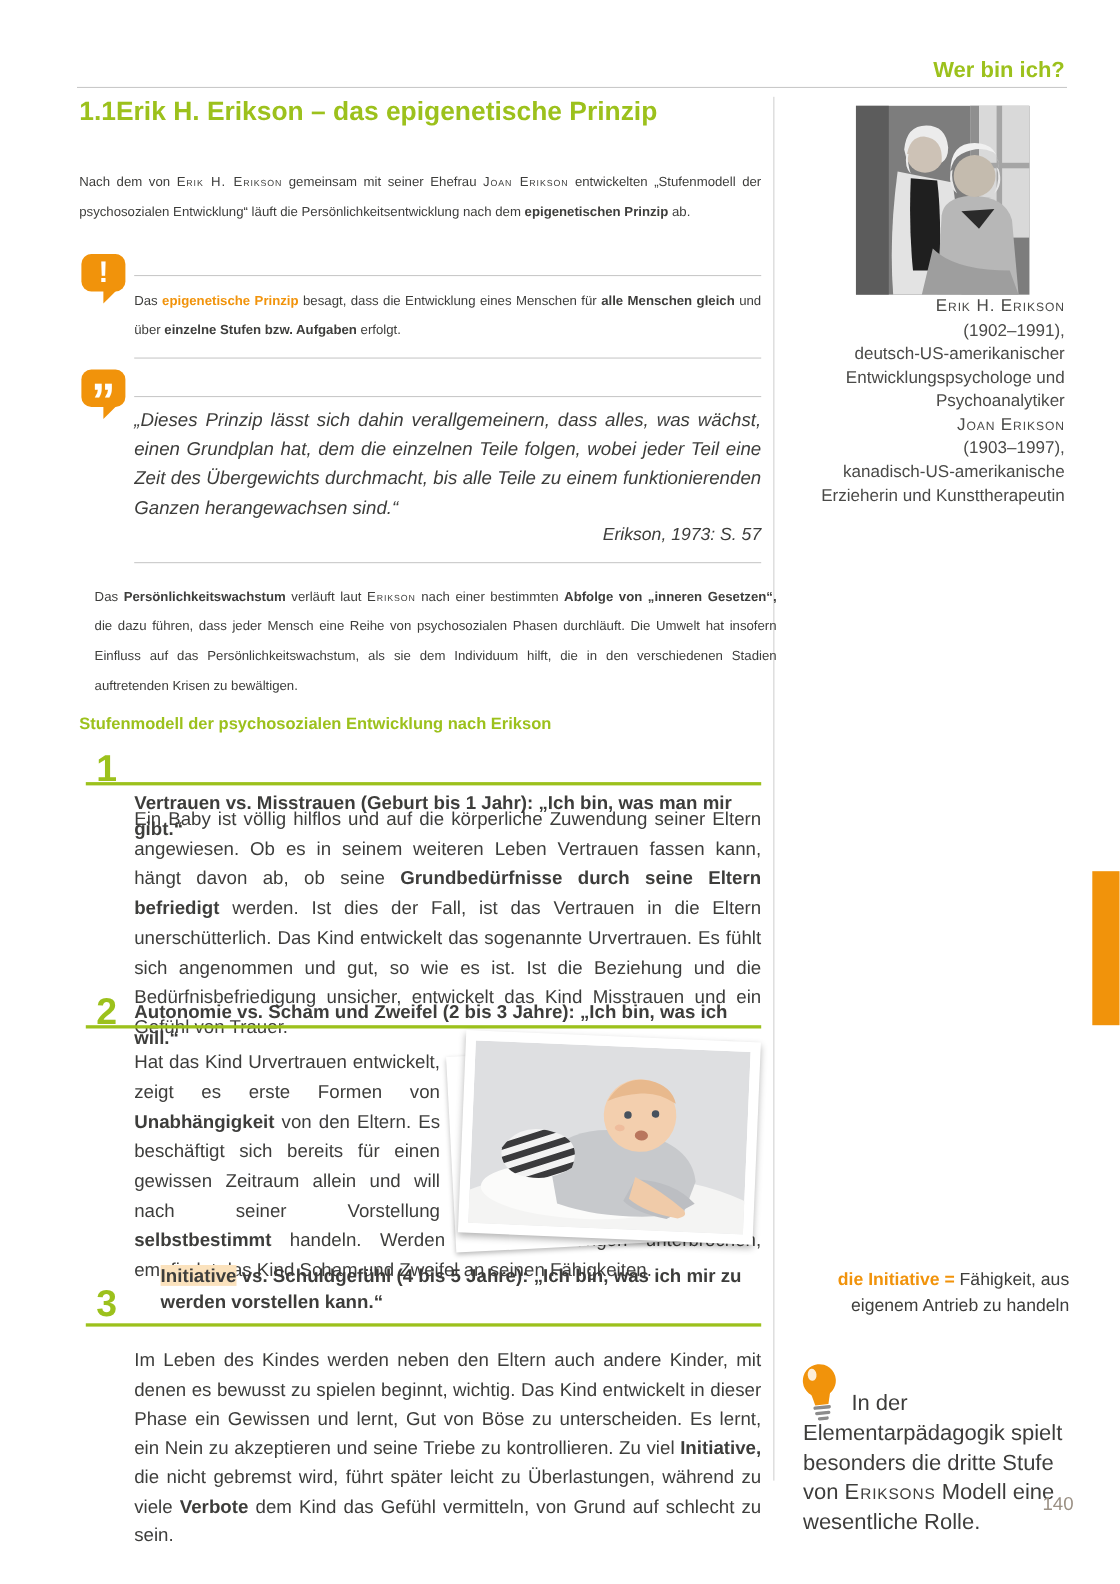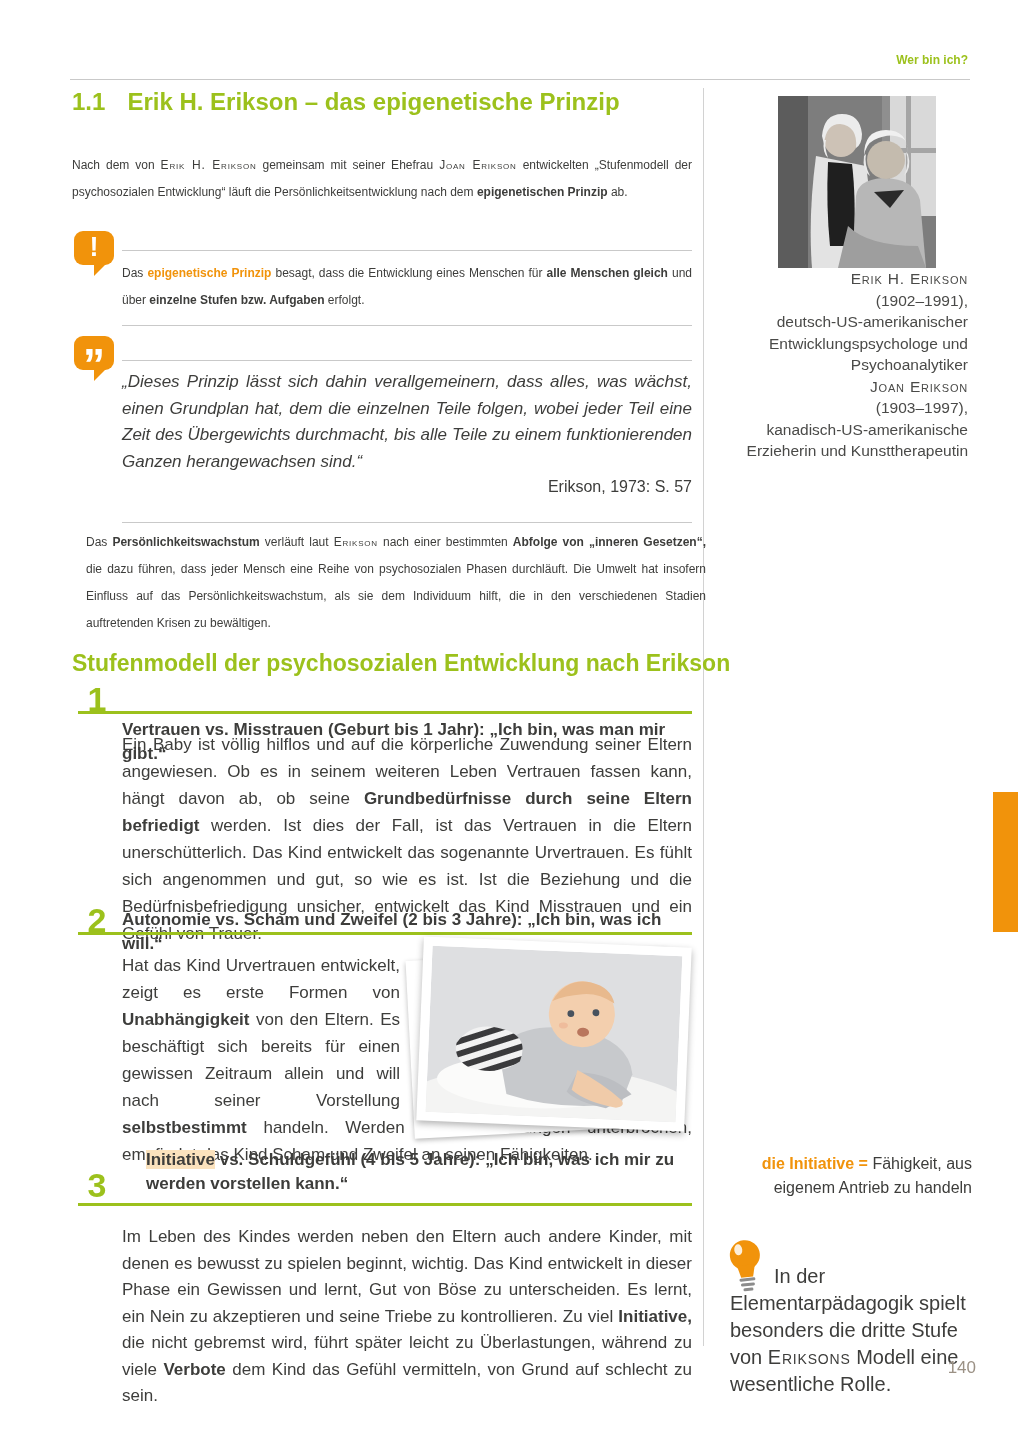--- a/index.html
+++ b/index.html
@@ -12,48 +12,48 @@
   .page{
     position:relative;width:1018px;height:1440px;background:#fff;
     font-family:"Liberation Sans",sans-serif;color:var(--ink);overflow:hidden;
   }
   .abs{position:absolute;}
   .b{font-weight:bold;}
   .sc{font-variant:small-caps;letter-spacing:.8px;}
   .orange{color:var(--orange);font-weight:bold;}
   .hl{background:#fbe2bd;}
 
-  .header-label{top:53px;right:50px;font-size:12px;font-weight:bold;color:var(--green);}
+  .header-label{top:53px;right:50px;font-size:20px;font-weight:bold;color:var(--green);}
   .top-rule{left:70px;top:79px;width:900px;border-top:1px solid var(--hairline);}
   .divider{left:703px;top:88px;width:1px;height:1258px;background:#d2d2d2;}
   .edge-tab{right:0;top:792px;width:25px;height:140px;background:var(--orange);}
 
   .h1{left:72px;top:88px;font-size:24px;font-weight:bold;color:var(--green);white-space:nowrap;}
-  .h1 .num{margin-right:22px;}
+  .h1 .num{}
 
   .bodytext{font-size:12px;line-height:27px;text-align:justify;}
   .intro{left:72px;top:140px;width:620px;}
 
   
   .bubble{position:absolute;width:40px;height:34px;background:var(--orange);border-radius:9px;
           color:#fff;text-align:center;}
   .bubble:after{content:"";position:absolute;left:20px;bottom:-11px;width:0;height:0;
           border-top:13px solid var(--orange);border-right:13px solid transparent;}
   .bubble.excl{left:74px;top:231px;font-size:27px;font-weight:bold;line-height:33px;}
   .bubble.quot{left:74px;top:336px;font-size:44px;font-weight:bold;line-height:58px;}
 
   .def-block{left:122px;top:250px;width:570px;border-top:1px solid var(--hairline);
              border-bottom:1px solid var(--hairline);padding:9px 0 11px 0;}
   .quote-block{left:122px;top:360px;width:570px;border-top:1px solid var(--hairline);
-             border-bottom:1px solid var(--hairline);padding:8px 0 26px 0;}
+             border-bottom:1px solid var(--hairline);padding:8px 0 15px 0;}
   .quote-text{font-style:italic;font-size:17px;line-height:26.5px;text-align:justify;}
-  .quote-source{font-size:16px;text-align:right;margin-top:3px;}
+  .quote-source{font-style:italic;font-size:16px;text-align:right;margin-top:3px;}
 
   .para2{left:86px;top:517px;width:620px;}
-  .subhead{left:72px;top:650px;font-size:23px;font-weight:bold;color:var(--green);}
+  .subhead{left:72px;top:650px;font-size:15px;font-weight:bold;color:var(--green);}
 
   .stage-number{font-size:34px;font-weight:bold;color:var(--green);left:80px;width:34px;text-align:center;}
   .stage-heading{left:122px;width:570px;font-size:17px;font-weight:bold;line-height:24px;}
   .stage-rule{left:78px;width:614px;height:3px;background:var(--green);}
   .stage-body{left:122px;width:570px;font-size:17px;line-height:27px;text-align:justify;}
   .s3-body{line-height:26.5px;}
 
   
   .photo-float{float:right;width:290px;height:165px;margin:-12px -14px 6px 16px;position:relative;}
   .photo-back{position:absolute;left:-6px;top:14px;width:262px;height:178px;background:#fff;

